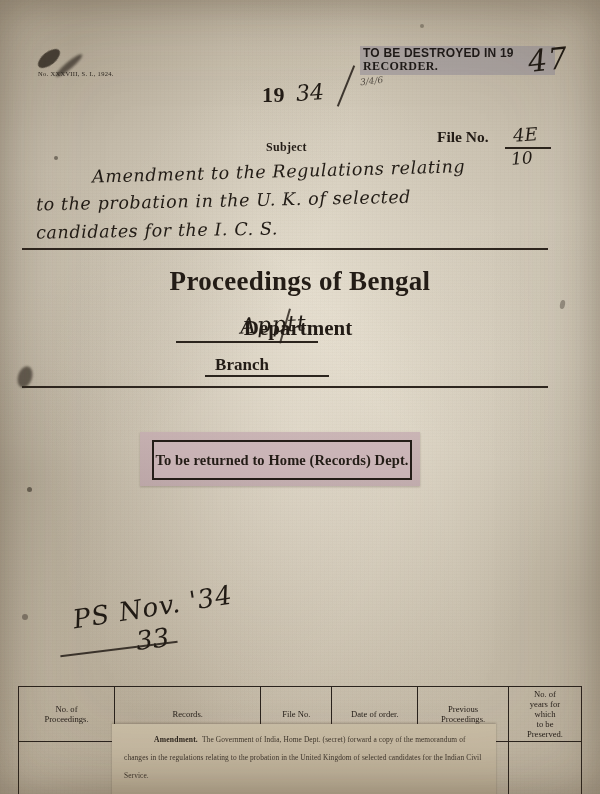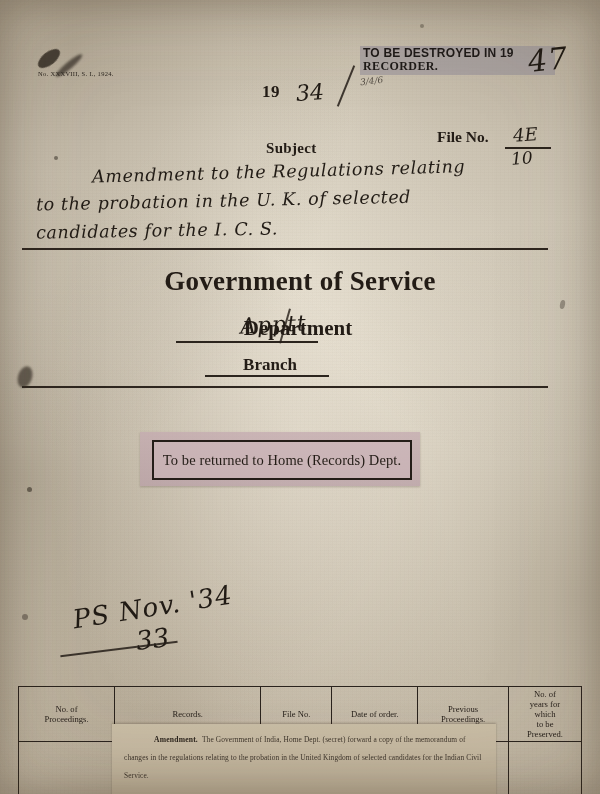--- a/index.html
+++ b/index.html
@@ -102,21 +102,21 @@
     left: 528px; top: 42px;
     font-size: 30px;
     transform: rotate(-6deg);
     letter-spacing: 1px;
   }
 
   .year-line {
     position: absolute;
     left: 262px; top: 82px;
     font-family: "Liberation Serif", serif;
-    font-size: 17px;
+    font-size: 22px;
     font-weight: bold;
     letter-spacing: .5px;
   }
   .year-hand {
     position: absolute;
     left: 296px; top: 80px;
     font-size: 22px;
     transform: rotate(-4deg);
   }
   .year-tick {
@@ -131,21 +131,21 @@
     position: absolute;
     left: 360px; top: 76px;
     font-size: 9px;
     transform: rotate(-6deg);
     opacity: .7;
   }
 
   .subject-label {
     position: absolute;
     left: 266px; top: 140px;
-    font-size: 15px;
+    font-size: 12px;
     font-weight: bold;
     letter-spacing: .3px;
   }
   .fileno-label {
     position: absolute;
     left: 437px; top: 128px;
     font-size: 15.5px;
     font-weight: bold;
   }
   .fileno-rule {
@@ -227,21 +227,20 @@
     transform: rotate(16deg);
     opacity: .8;
   }
   .branch-row {
     position: absolute;
     left: 0; top: 355px;
     width: 484px;
     text-align: center;
     font-size: 17px;
     font-weight: bold;
-    padding-left: 28px;
   }
   .branch-rule {
     position: absolute;
     left: 205px; top: 375px;
     width: 124px; height: 1.6px;
     background: #2b241d;
   }
 
   
   .return-slip {
@@ -256,21 +255,21 @@
     left: 152px; top: 440px;
     width: 256px; height: 36px;
     border: 2px solid #241d18;
     background: rgba(206,184,188,0.55);
     display: flex;
     align-items: center;
     justify-content: center;
   }
   .return-box span {
     font-size: 14.5px;
-    font-weight: normal;
+    font-weight: bold;
     letter-spacing: .1px;
   }
 
   
   .initials {
     position: absolute;
     left: 72px; top: 592px;
     font-size: 26px;
     transform: rotate(-9deg);
     letter-spacing: 1px;
@@ -376,21 +375,21 @@
 
     <div class="hand subject-hand">
       <span class="l1">Amendment to the Regulations relating</span>
       <span class="l2">to the probation in the U. K. of selected</span>
       <span class="l3">candidates for the I. C. S.</span>
     </div>
 
     <div class="rule rule-top"></div>
     <div class="rule rule-bottom"></div>
 
-    <div class="govt-title">Government of Service</div>
+    <div class="govt-title">Proceedings of Bengal</div>
 
     <div class="dept-rule"></div>
     <div class="dept-row">
       <span>Department</span>
     </div>
     <div class="hand dept-hand">Apptt</div>
     <div class="dept-strike"></div>
 
     <div class="branch-rule"></div>
     <div class="branch-row">

